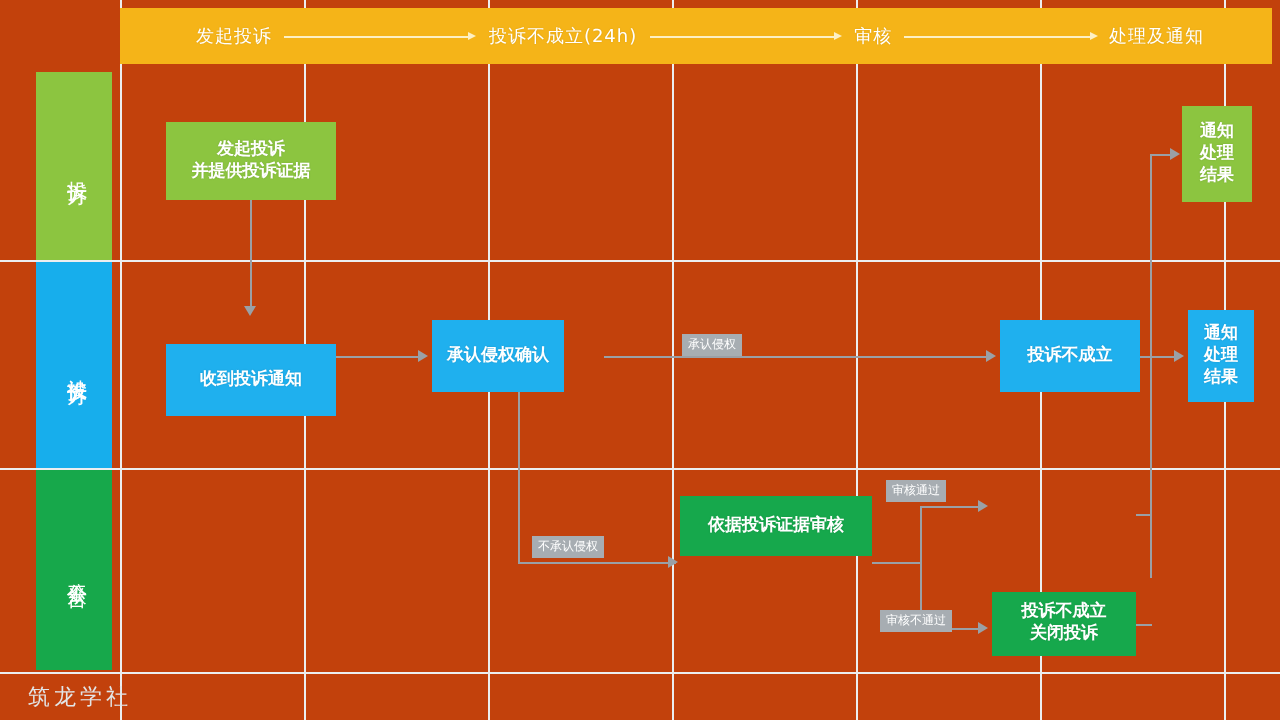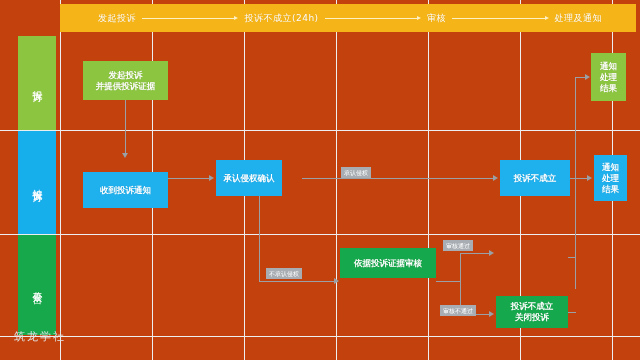--- a/index.html
+++ b/index.html
@@ -70,21 +70,21 @@
 
   
   .edge-label{
     position:absolute;background:#a7adb2;color:#ffffff;
     font-size:6px;line-height:9px;padding:1px 3px;white-space:nowrap;
     box-sizing:border-box;
   }
 
   
   .watermark{
-    position:absolute;left:14px;bottom:16px;
+    position:absolute;left:14px;bottom:4px;
     color:#e2e5e7;font-size:11px;letter-spacing:2px;white-space:nowrap;margin-top:36px;
   }
 </style>
 </head>
 <body>
 
 <div id="canvas">
 
   <div class="vgrid" style="left:60px;"></div>
   <div class="vgrid" style="left:152px;"></div>

